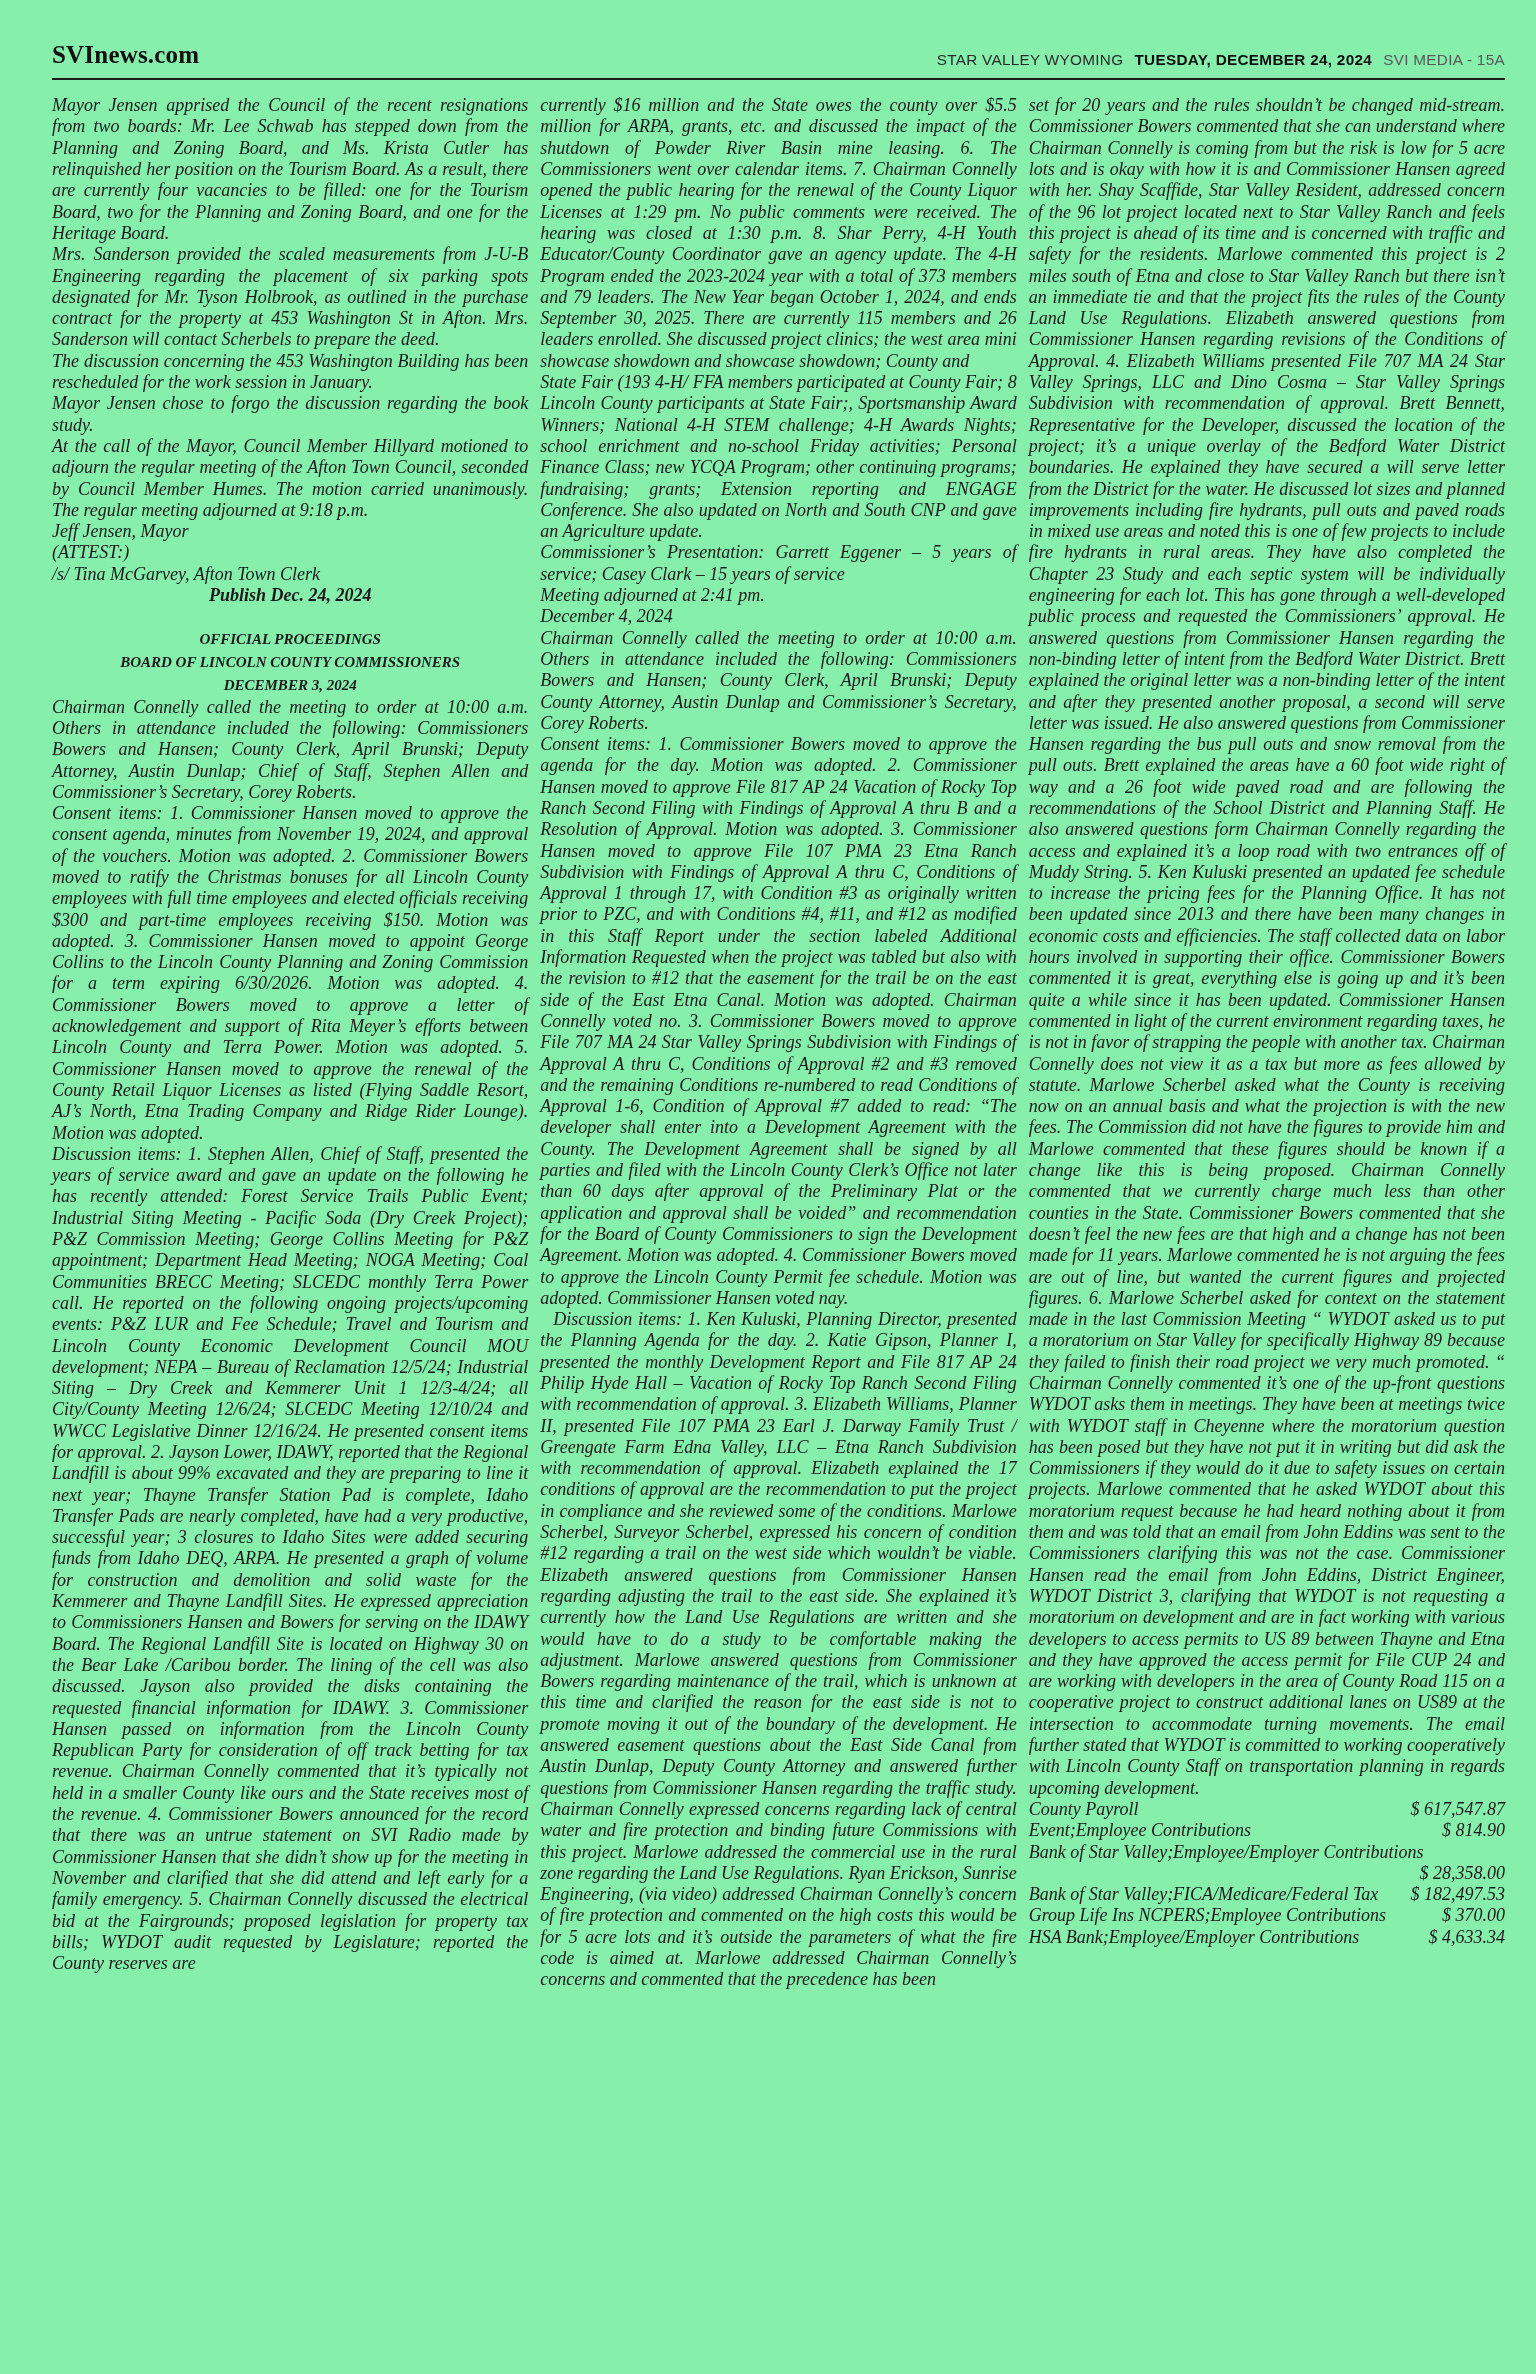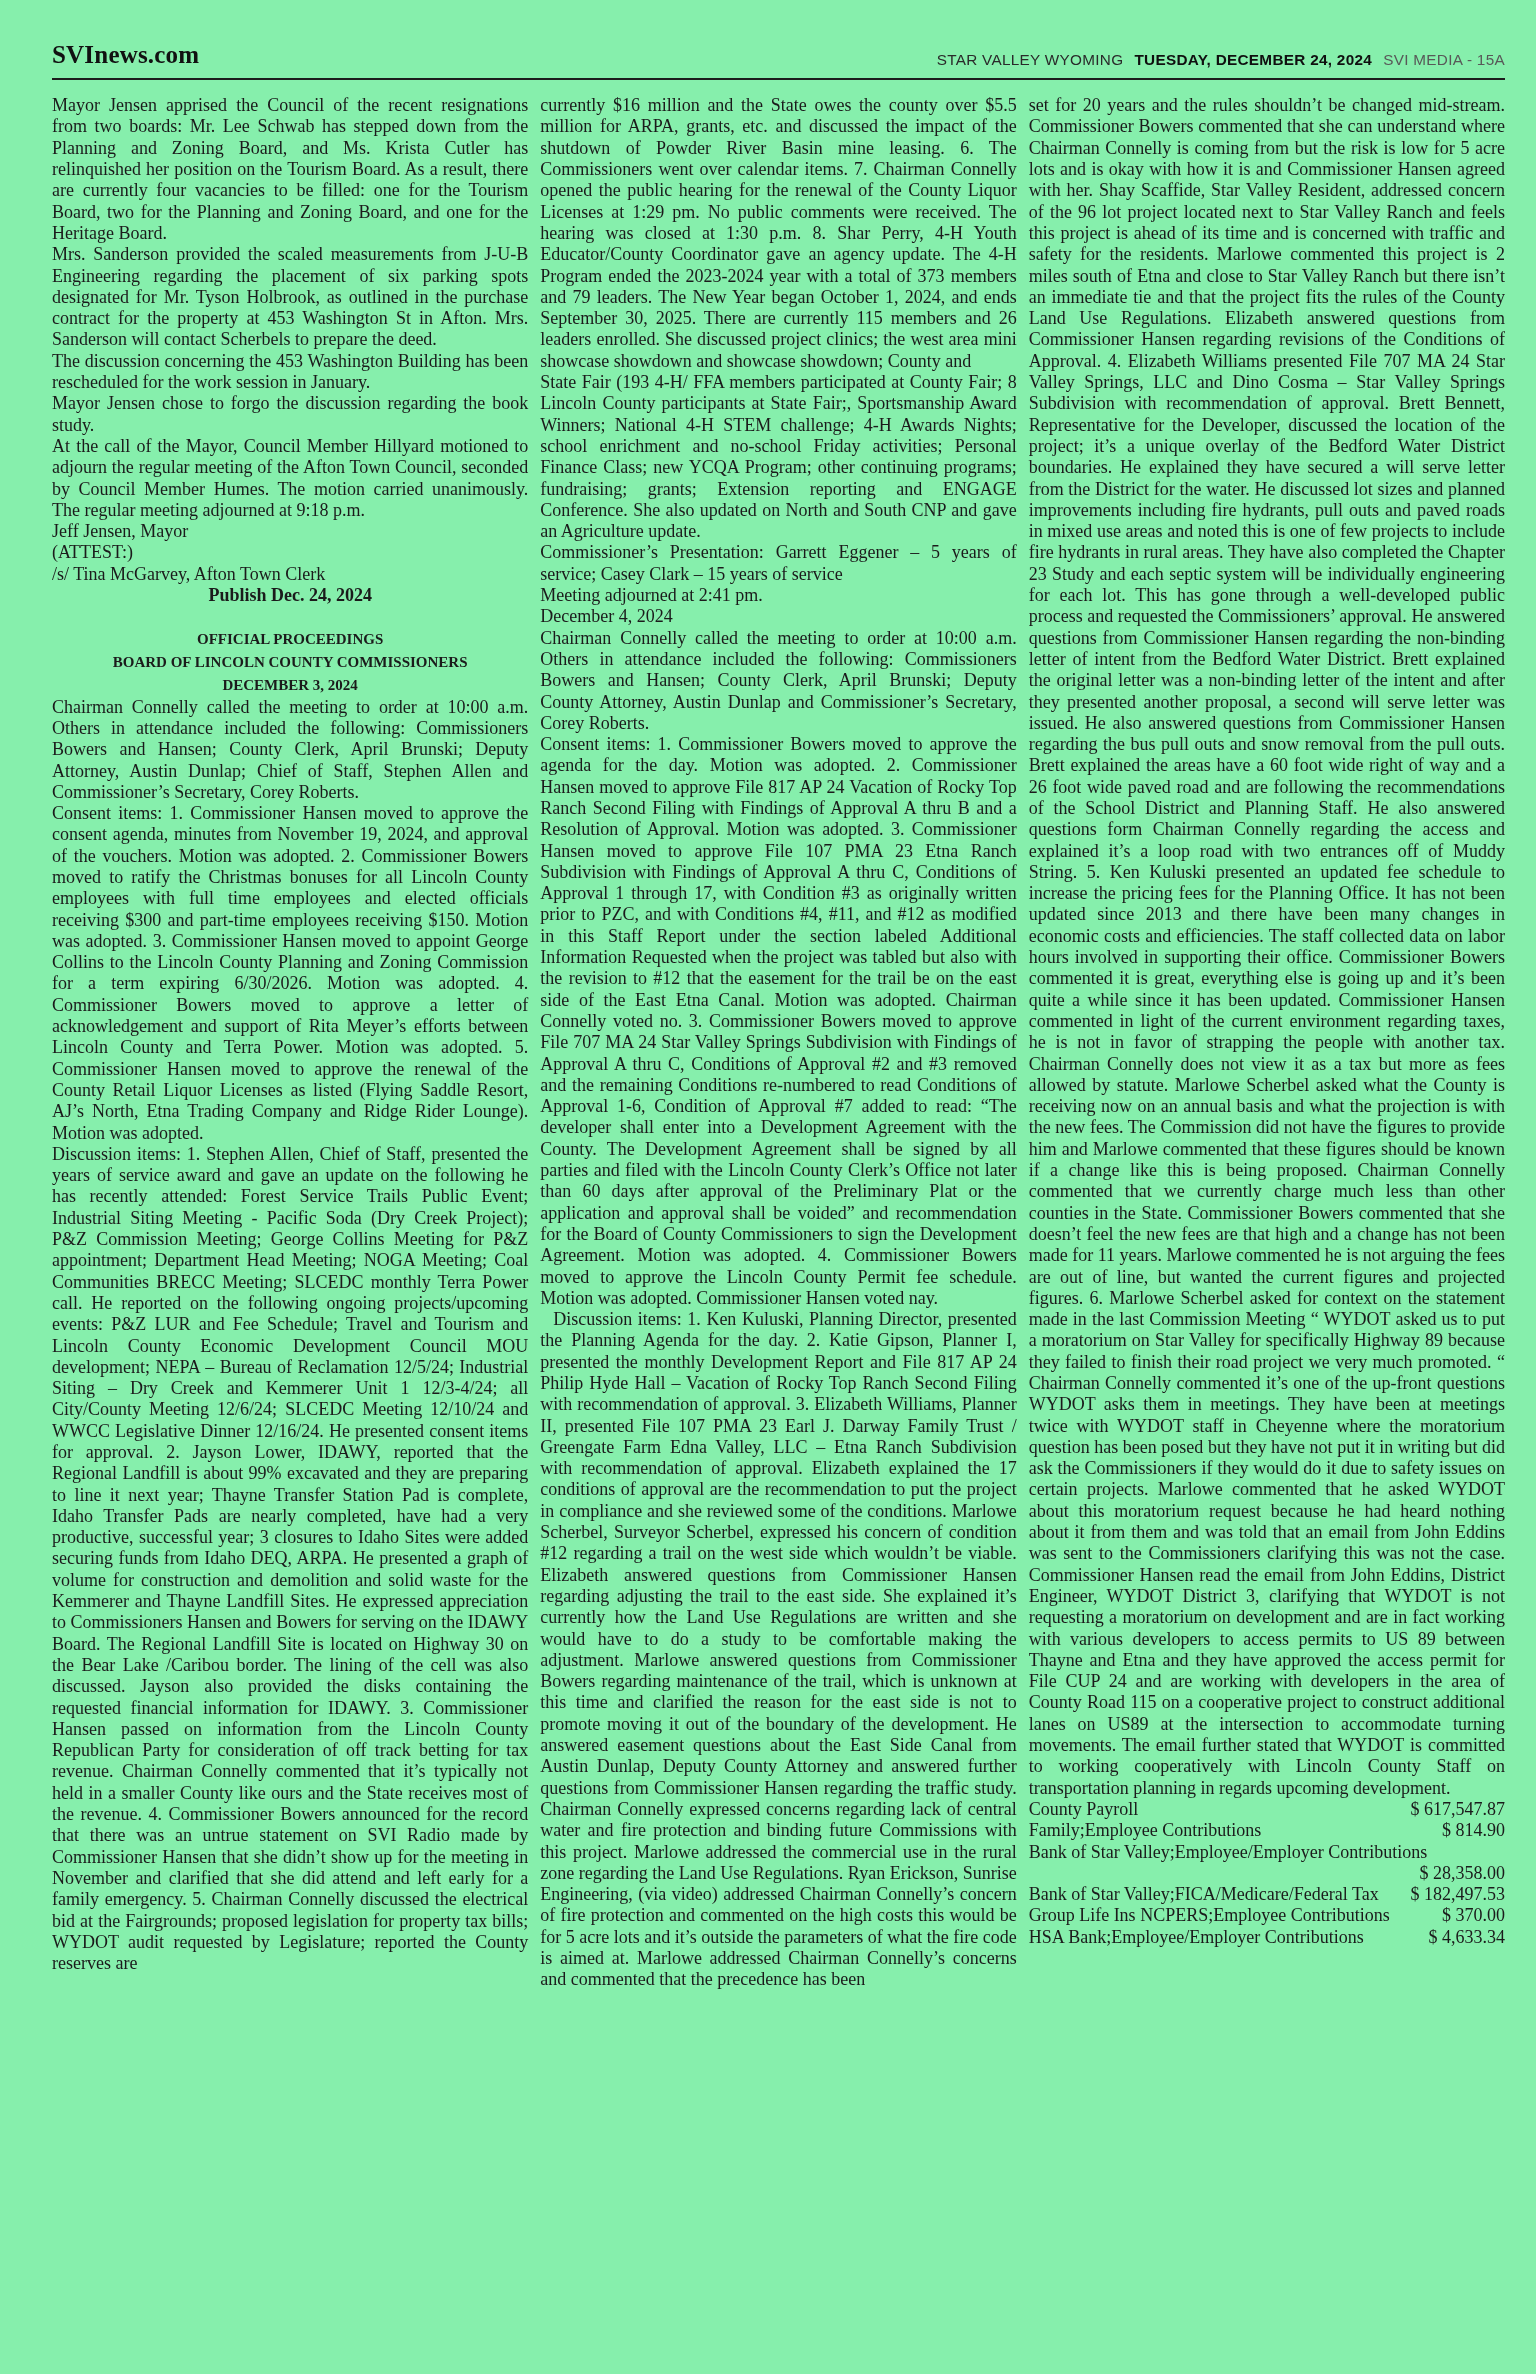--- a/index.html
+++ b/index.html
@@ -26,20 +26,21 @@
     margin-left:36px;
   }
   .mast-right .loc{font-weight:400;color:#2a2a2a;}
   .mast-right .date{font-weight:700;color:#0f0f0f;margin-left:6.5px;}
   .mast-right .edition{font-weight:400;color:#585858;margin-left:6.5px;}
   .rule{height:1.9px;background:#1c1c1c;margin:0 31px 0 52px;}
   .columns{
     display:flex;gap:12px;
     padding:15px 31px 0 52px;
     box-sizing:border-box;
+    font-style:italic;
   }
   .col{
     flex:1 1 0;min-width:0;
     font-size:18px;line-height:21.3px;
     text-align:justify;
     text-justify:inter-word;
   }
   .col p{margin:0;}
   .col p.indent{text-indent:13px;}
   .publish{font-weight:700;text-align:center;}
@@ -102,21 +103,21 @@
     </section>
 
     <section class="col">
       <p>set for 20 years and the rules shouldn’t be changed mid-stream.  Commissioner Bowers commented that she can understand where Chairman Connelly is coming from but the risk is low for 5 acre lots and is okay with how it is and Commissioner Hansen agreed with her.  Shay Scaffide, Star Valley Resident, addressed concern of the 96 lot project located next to Star Valley Ranch and feels this project is ahead of its time and is concerned with traffic and safety for the residents.  Marlowe commented this project is 2 miles south of Etna and close to Star Valley Ranch but there isn’t an immediate tie and that the project fits the rules of the County Land Use Regulations.  Elizabeth answered questions from Commissioner Hansen regarding revisions of the Conditions of Approval.  4.  Elizabeth Williams presented File 707 MA 24 Star Valley Springs, LLC and Dino Cosma – Star Valley Springs Subdivision with recommendation of approval.  Brett Bennett, Representative for the Developer, discussed the location of the project; it’s a unique overlay of the Bedford Water District boundaries.  He explained they have secured a will serve letter from the District for the water.  He discussed lot sizes and planned improvements including fire hydrants, pull outs and paved roads in mixed use areas and noted this is one of few projects to include fire hydrants in rural areas.  They have also completed the Chapter 23 Study and each septic system will be individually engineering for each lot.  This has gone through a well-developed public process and requested the Commissioners’ approval.  He answered questions from Commissioner Hansen regarding the non-binding letter of intent from the Bedford Water District. Brett explained the original letter was a non-binding letter of the intent and after they presented another proposal, a second will serve letter was issued.  He also answered questions from Commissioner Hansen regarding the bus pull outs and snow removal from the pull outs.  Brett explained the areas have a 60 foot wide right of way and a 26 foot wide paved road and are following the recommendations of the School District and Planning Staff.  He also answered questions form Chairman Connelly regarding the access and explained it’s a loop road with two entrances off of Muddy String.  5.  Ken Kuluski presented an updated fee schedule to increase the pricing fees for the Planning Office. It has not been updated since 2013 and there have been many changes in economic costs and efficiencies.  The staff collected data on labor hours involved in supporting their office.  Commissioner Bowers commented it is great, everything else is going up and it’s been quite a while since it has been updated.  Commissioner Hansen commented in light of the current environment regarding taxes, he is not in favor of strapping the people with another tax. Chairman Connelly does not view it as a tax but more as fees allowed by statute.  Marlowe Scherbel asked what the County is receiving now on an annual basis and what the projection is with the new fees.  The Commission did not have the figures to provide him and Marlowe commented that these figures should be known if a change like this is being proposed.  Chairman Connelly commented that we currently charge much less than other counties in the State.  Commissioner Bowers commented that she doesn’t feel the new fees are that high and a change has not been made for 11 years.  Marlowe commented he is not arguing the fees are out of line, but wanted the current figures and projected figures.  6.  Marlowe Scherbel asked for context on the statement made in the last Commission Meeting “ WYDOT asked us to put a moratorium on Star Valley for specifically Highway 89 because they failed to finish their road project we very much promoted. “ Chairman Connelly commented it’s one of the up-front questions WYDOT asks them in meetings.  They have been at meetings twice with WYDOT staff in Cheyenne where the moratorium question has been posed but they have not put it in writing but did ask the Commissioners if they would do it due to safety issues on certain projects.  Marlowe commented that he asked WYDOT about this moratorium request because he had heard nothing about it from them and was told that an email from John Eddins was sent to the Commissioners clarifying this was not the case.  Commissioner Hansen read the email from John Eddins, District Engineer, WYDOT District 3, clarifying that WYDOT is not requesting a moratorium on development and are in fact working with various developers to access permits to US 89 between Thayne and Etna and they have approved the access permit for File CUP 24 and are working with developers in the area of County Road 115 on a cooperative project to construct additional lanes on US89 at the intersection to accommodate turning movements.  The email further stated that WYDOT is committed to working cooperatively with Lincoln County Staff on transportation planning in regards upcoming development.</p>
       <div>
         <div class="fin-row">
           <span class="fin-label">County Payroll</span>
           <span class="fin-amount">$ 617,547.87</span>
         </div>
         <div class="fin-row">
-          <span class="fin-label">Family;Employee Contributions</span>
+          <span class="fin-label">Event;Employee Contributions</span>
           <span class="fin-amount">$ 814.90</span>
         </div>
         <div class="fin-row">
           <span class="fin-label">Bank of Star Valley;Employee/Employer Contributions</span>
           <span class="fin-amount">$ 28,358.00</span>
         </div>
         <div class="fin-row">
           <span class="fin-label">Bank of Star Valley;FICA/Medicare/Federal Tax</span>
           <span class="fin-amount">$ 182,497.53</span>
         </div>

